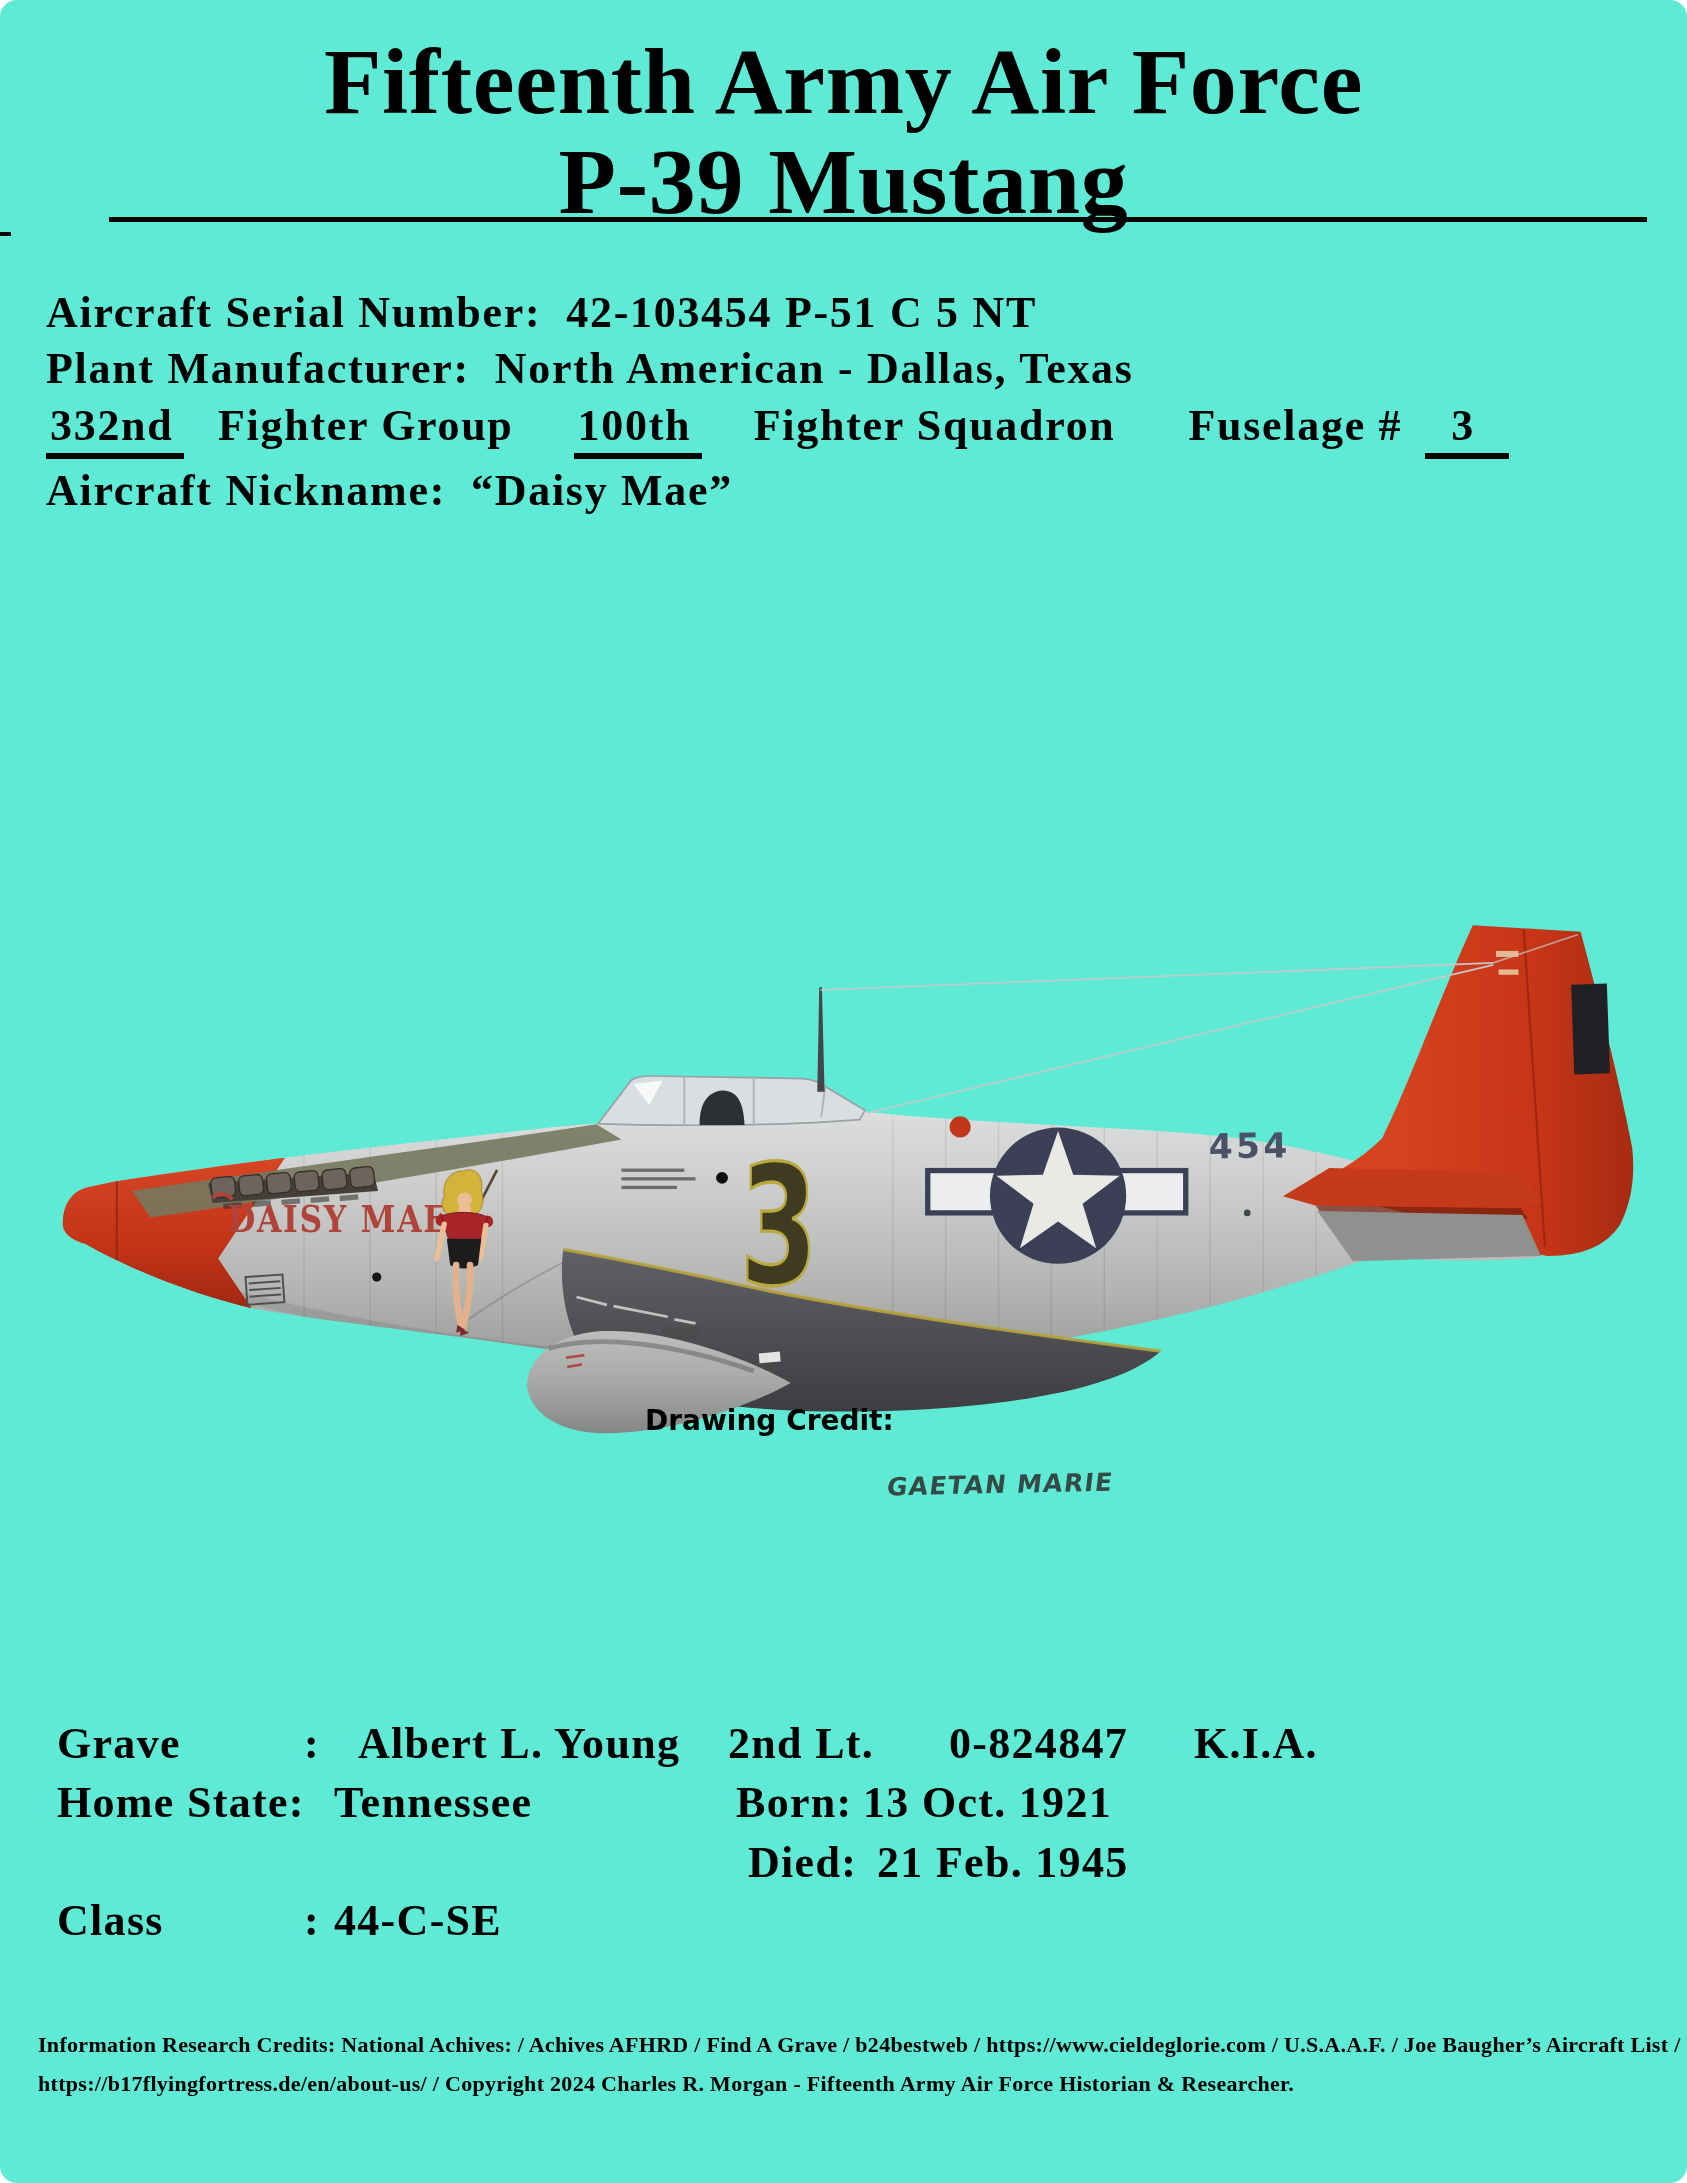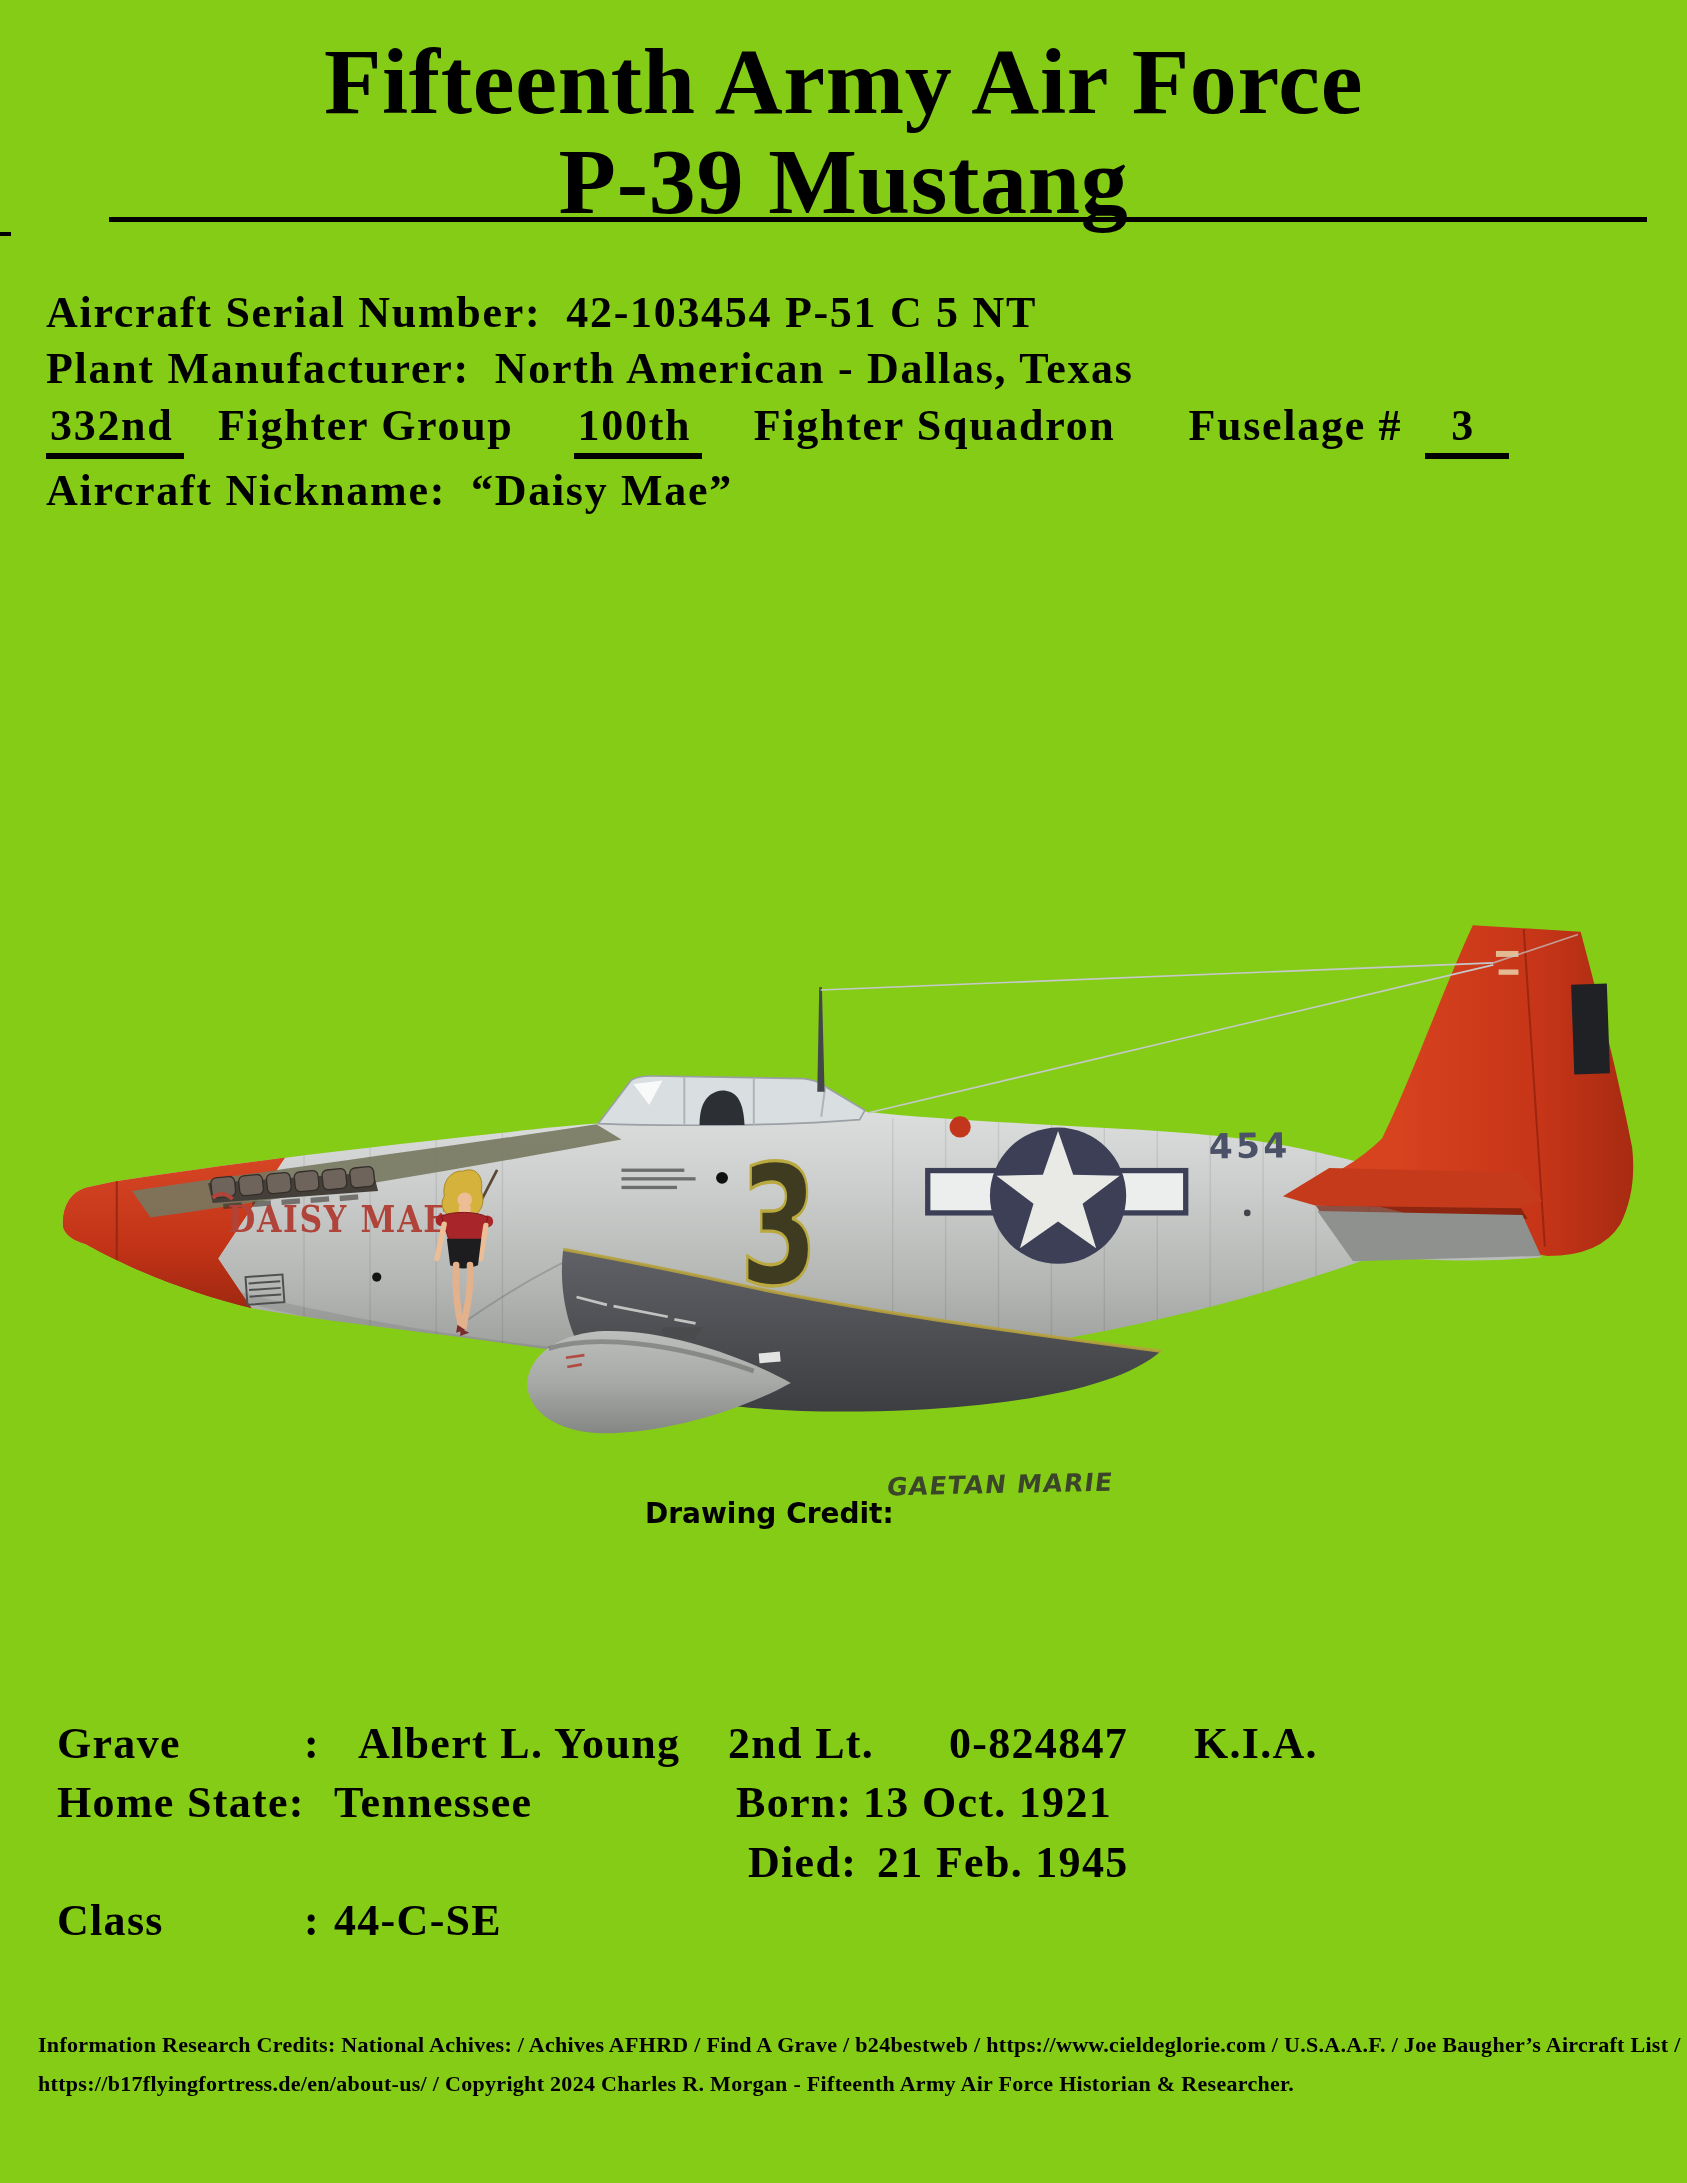--- a/index.html
+++ b/index.html
@@ -1,28 +1,28 @@
 <!DOCTYPE html>
 <html style="font-size:10.6px"><head>
 <meta charset="utf-8">
 <style>
   html,body{margin:0;padding:0;background:#ffffff;}
-  .page{position:relative;width:1687px;height:2183px;background:#84cc16;overflow:hidden;
-        font-family:"Liberation Serif", serif;color:#000;}
+  .page{position:relative;width:1687px;height:2183px;background:#5eead4;overflow:hidden;
+        font-family:"Liberation Serif", serif;color:#000;border-radius:17px;}
   .doc{font-weight:bold;white-space:nowrap;}
   .title{position:absolute;left:0;width:1687px;text-align:center;font-size:94px;font-weight:bold;letter-spacing:0.7px;}
   .rule{position:absolute;background:#000;}
   .info-line{position:absolute;left:46px;font-size:44px;letter-spacing:1.7px;margin-top:44px;}
   .info-label{margin-right:25px;}
   .u{border-bottom:6.6px solid #000;padding:0 10.6px 2.6px 4px;}
   .u3{border-bottom:6.6px solid #000;padding:0 34px 2.6px 26.5px;}
   .gap1{margin-left:34px;} .gap2{margin-left:60px;} .gap3{margin-left:52px;} .gap4{margin-left:73px;} .gap5{margin-left:22.5px;}
   .prow span{position:absolute;font-size:44px;font-weight:bold;letter-spacing:1.3px;white-space:nowrap;}
   .footer{position:absolute;left:38px;width:1634px;font-size:22px;font-weight:bold;letter-spacing:0.3px;white-space:nowrap;}
-  .credit-label{position:absolute;left:645px;top:1497px;font-family:"DejaVu Sans",sans-serif;font-weight:bold;font-size:28px;}
+  .credit-label{position:absolute;left:645px;top:1404px;font-family:"DejaVu Sans",sans-serif;font-weight:bold;font-size:28px;}
   .credit-sig{position:absolute;left:887px;top:1470px;font-family:"DejaVu Sans",sans-serif;font-weight:bold;font-size:25px;
               color:#2e2e2e;letter-spacing:1.3px;transform:rotate(-1.2deg) skewX(-8deg);opacity:.85;}
   .plane{position:absolute;left:46px;top:880px;width:1614px;height:556px;}
   .tick{position:absolute;left:0;top:232px;width:10.6px;height:4px;background:#000;}
 </style>
 </head>
 <body>
 
 <div class="page">
 

